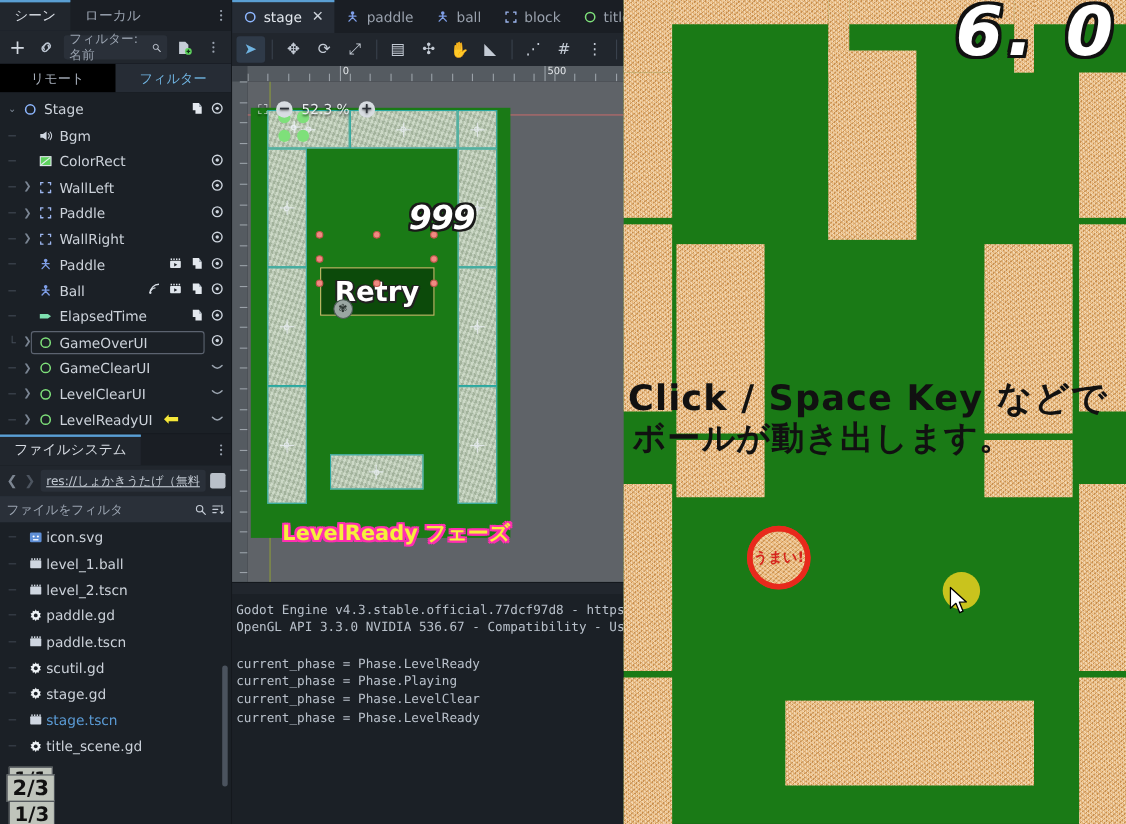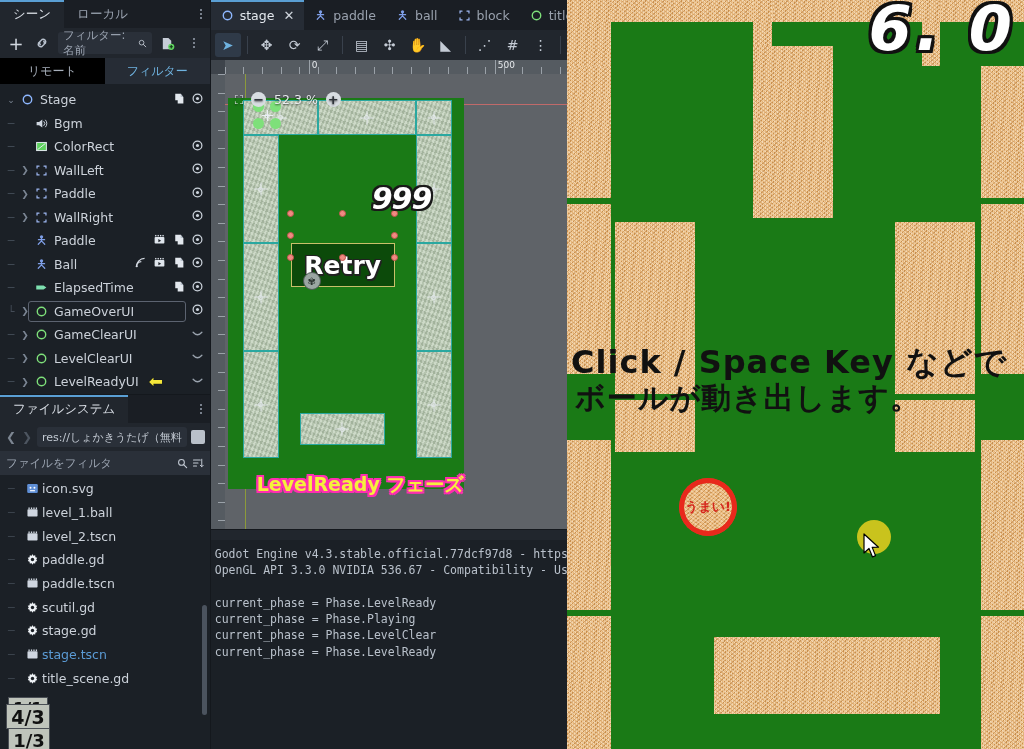--- a/index.html
+++ b/index.html
@@ -93,21 +93,21 @@
 
   
   #fs-dock { flex: 1; display: flex; flex-direction: column; background:#1d2229; border-top:1px solid #14181d;}
   .fs-nav {
     height: 28px; display: flex; align-items: center; gap: 4px; padding: 0 5px;
     background: #21262d; flex: 0 0 auto;
   }
   .fs-arrow { color:#7d8692; font-size:12px; width:12px; text-align:center;}
   .path-box {
     flex:1; height:20px; background:#2a3039; border-radius:3px; display:flex; align-items:center;
-    padding:0 5px; font-size:11px; color:#c3cad3; overflow:hidden; white-space:nowrap;
+    padding:0 5px; font-size:11px; color:#c3cad3; overflow:hidden; white-space:nowrap;text-decoration:underline;
   }
   .fs-sq { width:14px;height:14px;background:#b9c0c9;border-radius:2px;flex:0 0 14px;}
   .fs-filter {
     height:24px; background:#2a3039; margin:0; display:flex; align-items:center;
     padding:0 6px; font-size:11.5px; color:#9aa3b0; flex:0 0 auto; gap:4px;
   }
   .fs-list { flex:1; background:#1b2026; overflow:hidden; position:relative; padding-top:2px;}
   .fs-row { height:23.7px; display:flex; align-items:center; font-size:12.5px; color:#ccd2da; padding-left:8px;}
   .fs-row .g { width:14px; color:#3e4650; font-size:11px;}
   .fs-row .i { width:20px; display:flex; align-items:center; justify-content:center;}
@@ -736,21 +736,21 @@
               <span class="i">
                 <svg width="13" height="13" viewBox="0 0 16 16">
                   <circle cx="8" cy="8" r="3" fill="#eef2f6"></circle>
                   <path d="M8 1.2l1 2.1 2.3-.5.3 2.3 2.2.8-1.2 2 1.2 2-2.2.8-.3 2.3-2.3-.5-1 2.1-1-2.1-2.3.5-.3-2.3-2.2-.8 1.2-2-1.2-2 2.2-.8.3-2.3 2.3.5z" fill="#eef2f6"></path>
                   <circle cx="8" cy="8" r="2.1" fill="#1b2026"></circle>
                 </svg>
               </span>
               <span>title_scene.gd</span>
             </div>
             <div class="page-badge" style="left: 8px; top: 206px; width: 40px; height: 24px; font-size: 17px; margin-top: 16px;">1/1</div>
-            <div class="page-badge" style="left: 6px; top: 229px; width: 44px; height: 25px; font-size: 19px;">4/3</div>
+            <div class="page-badge" style="left: 6px; top: 229px; width: 44px; height: 25px; font-size: 19px;">2/3</div>
             <div class="page-badge" style="left: 8px; top: 253px; width: 42px; height: 25px; font-size: 18px;">1/3</div>
           </div>
       </div>
     </div>
 
     <div id="center">
 
       <div class="scene-tabs" id="scene-tabs">
           <div class="scene-tab active">
             <span style="display: flex;">

